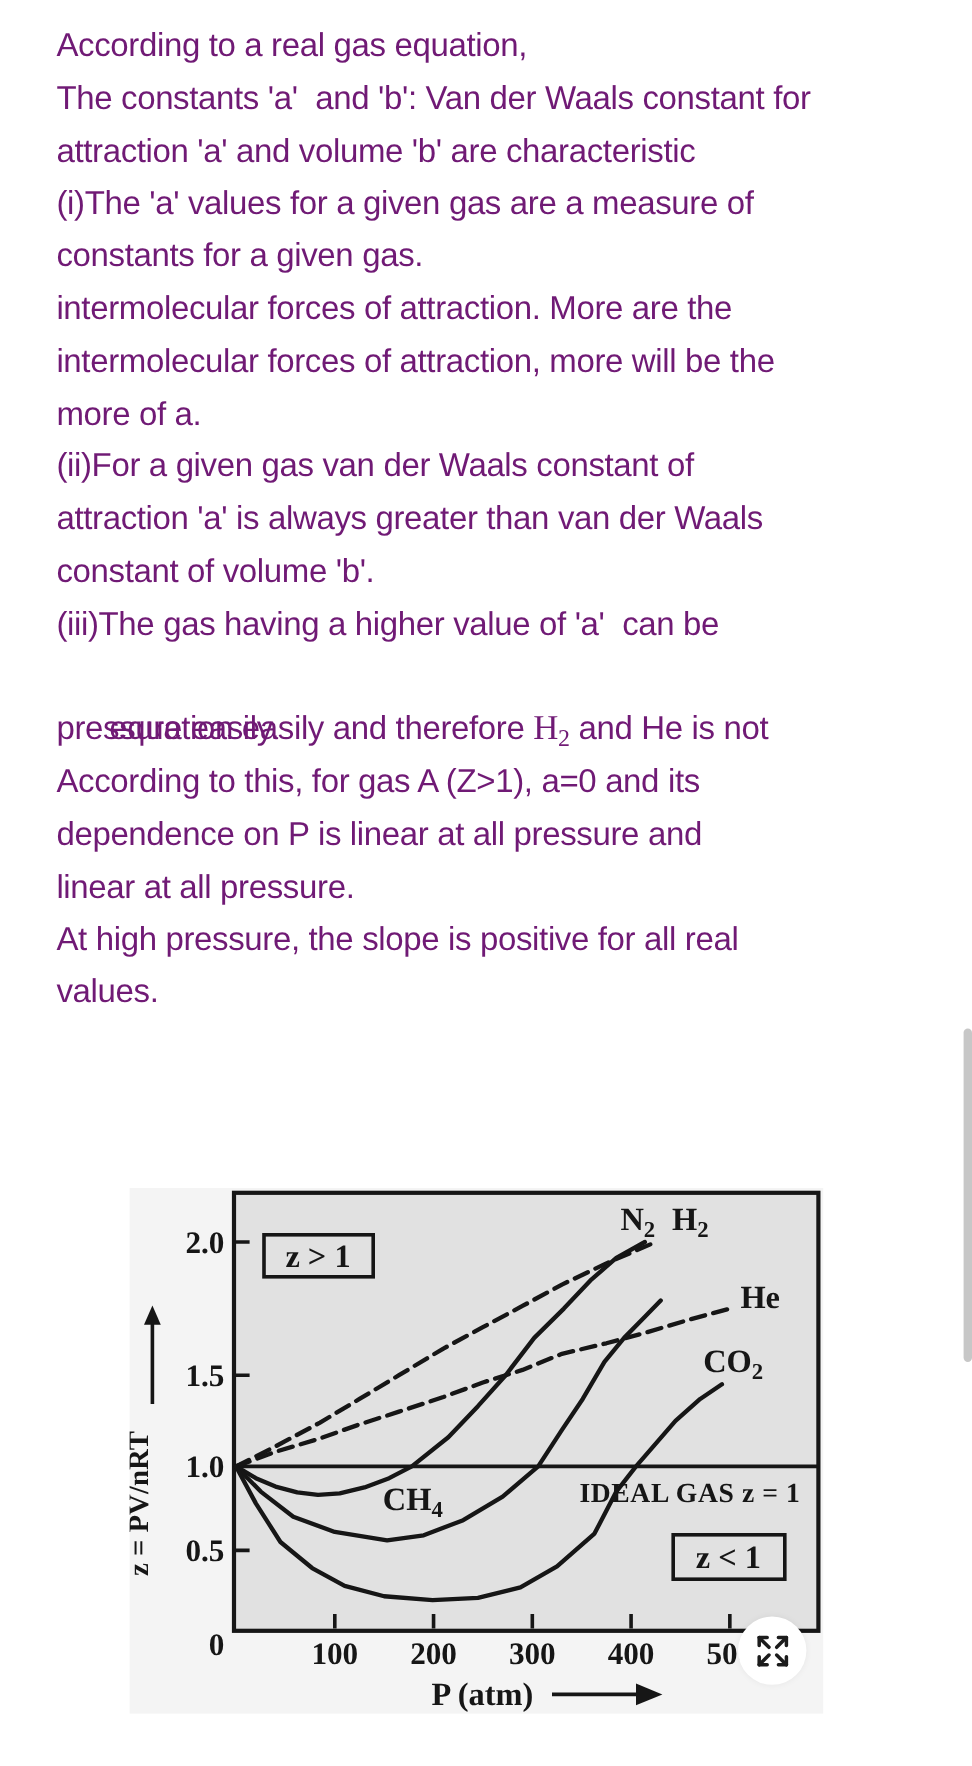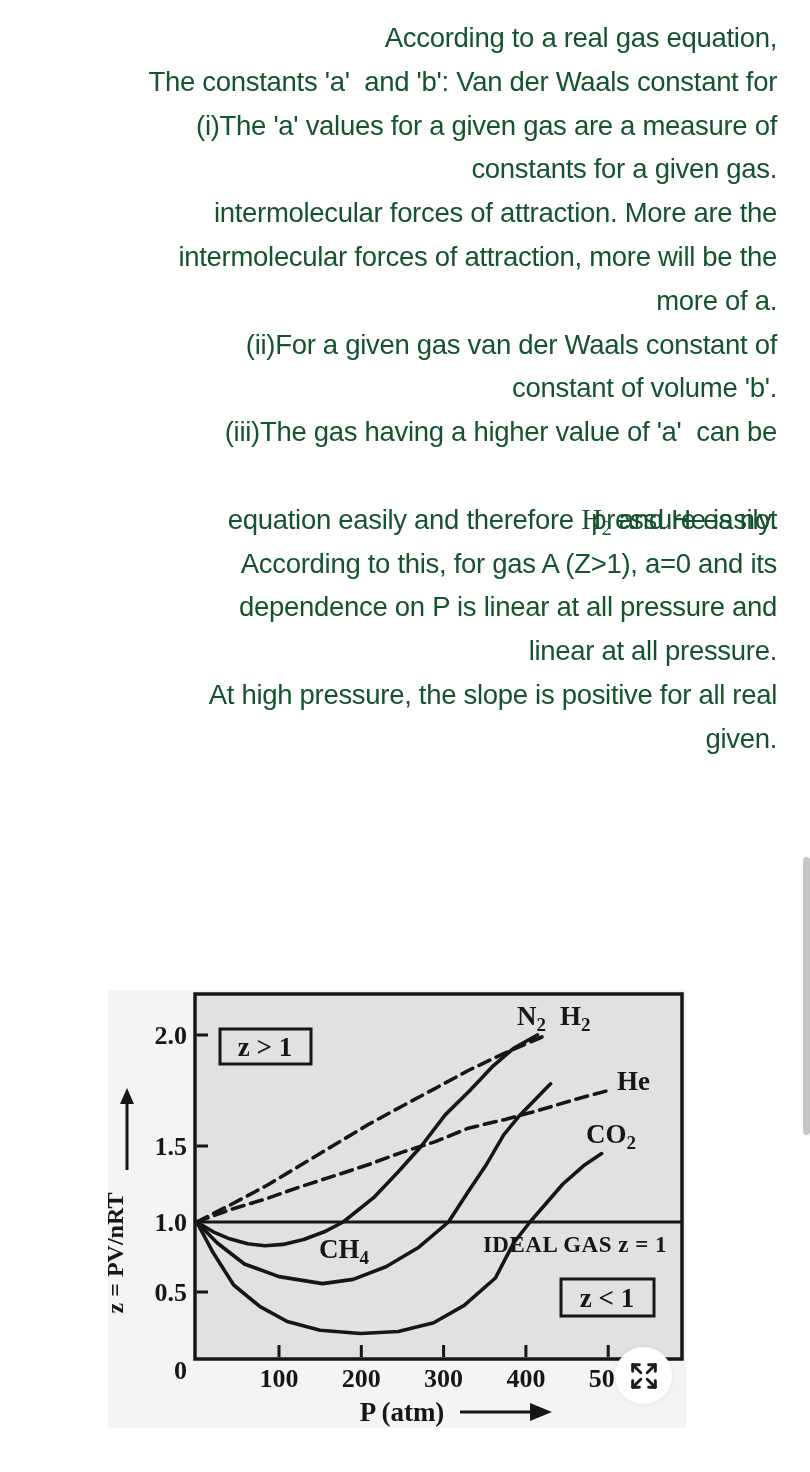--- a/index.html
+++ b/index.html
@@ -1,20 +1,20 @@
 <!DOCTYPE html>
 <html><head>
 <meta charset="utf-8">
 <style>
   html,body{margin:0;padding:0;background:#ffffff;}
   .page{position:relative;width:810px;height:1472px;background:#ffffff;overflow:hidden;
         font-family:"Liberation Sans",sans-serif;}
   .text-block{position:absolute;left:47px;top:16px;width:730px;}
-  .line{height:43.8px;line-height:43.8px;font-size:27.5px;color:#14532d;
-        letter-spacing:-0.3px;white-space:pre;text-align:right;}
+  .line{height:43.8px;line-height:43.8px;font-size:27.5px;color:#701a75;
+        letter-spacing:-0.3px;white-space:pre;}
   .math-base{font-family:"Liberation Serif",serif;font-size:29px;}
   .math-sub{font-family:"Liberation Serif",serif;font-size:20px;position:relative;top:6px;}
   .figure{position:absolute;left:108px;top:990px;width:578px;height:438px;background:#f4f4f4;}
   .plot-svg{position:absolute;left:0;top:0;}
   svg text{fill:#161616;}
   .gas-label{font-family:"Liberation Serif",serif;font-weight:bold;font-size:27px;}
   .gas-label .sub{font-size:19px;}
   .box-label{font-family:"Liberation Serif",serif;font-weight:bold;font-size:27px;}
   .ideal-label{font-family:"Liberation Serif",serif;font-weight:bold;font-size:23px;letter-spacing:0.5px;}
   .axis-title{font-family:"Liberation Serif",serif;font-weight:bold;font-size:27px;}
@@ -31,37 +31,39 @@
              background:#c7c7c7;border-radius:4px;}
 </style>
 </head>
 <body>
 
 <div class="page">
 
   <div class="text-block">
     <div class="line">According to a real gas equation,</div>
     <div class="line">The constants 'a'  and 'b': Van der Waals constant for</div>
+    <div class="line">attraction 'a' and volume 'b' are characteristic</div>
     <div class="line">(i)The 'a' values for a given gas are a measure of</div>
     <div class="line">constants for a given gas.</div>
     <div class="line">intermolecular forces of attraction. More are the</div>
     <div class="line">intermolecular forces of attraction, more will be the</div>
     <div class="line">more of a.</div>
     <div class="line">(ii)For a given gas van der Waals constant of</div>
+    <div class="line">attraction 'a' is always greater than van der Waals</div>
     <div class="line">constant of volume 'b'.</div>
     <div class="line">(iii)The gas having a higher value of 'a'  can be</div>
     <div class="line">
       <span>equation easily and therefore </span><span class="math-base">H</span><span class="math-sub">2</span><span> and He is not</span>
     </div>
     <div class="line">pressure easily.</div>
     <div class="line">According to this, for gas A (Z&gt;1), a=0 and its</div>
     <div class="line">dependence on P is linear at all pressure and</div>
     <div class="line">linear at all pressure.</div>
     <div class="line">At high pressure, the slope is positive for all real</div>
-    <div class="line">given.</div>
+    <div class="line">values.</div>
   </div>
 
   <div class="figure">
     <svg id="plot-svg" class="plot-svg" width="578" height="438" viewBox="0 0 578 438">
 
       <rect x="87" y="4" width="487" height="365" fill="#e1e1e1" stroke="#161616" stroke-width="3.5"></rect>
 
       <line x1="87" y1="232" x2="574" y2="232" stroke="#161616" stroke-width="3"></line>
 
       <g id="curves">

